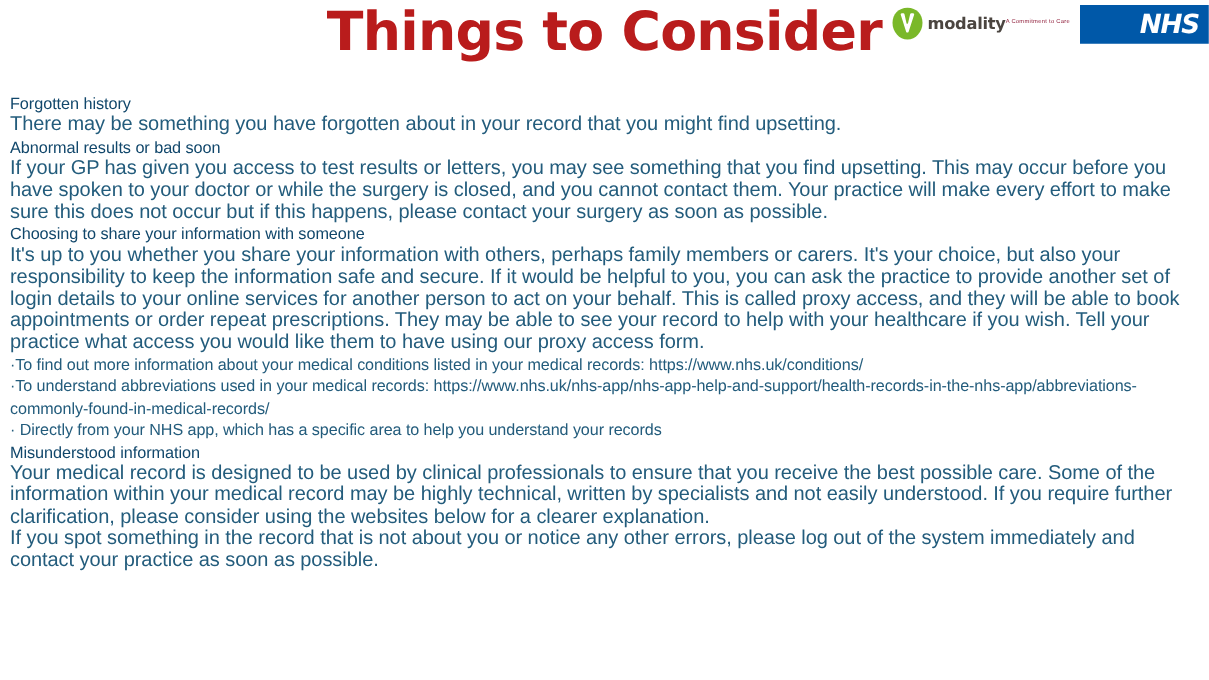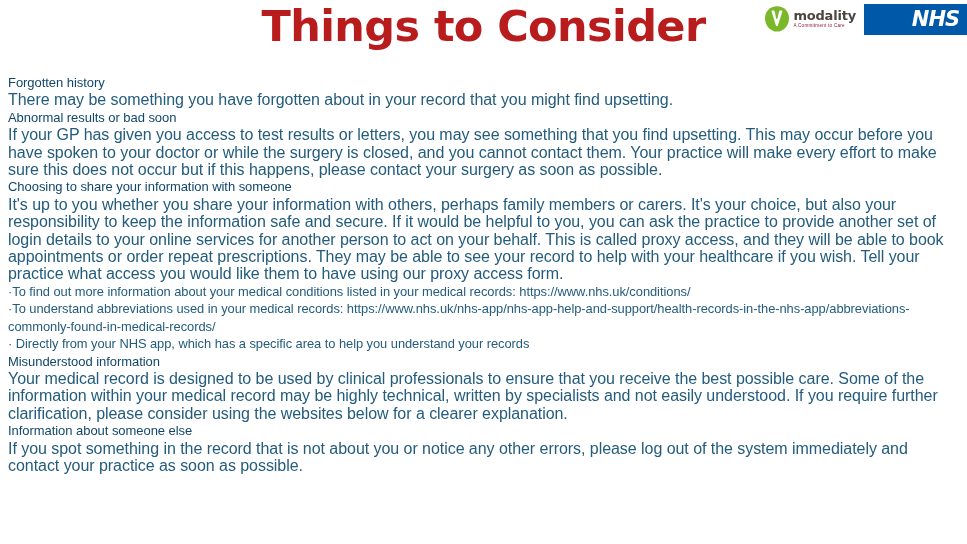--- a/index.html
+++ b/index.html
@@ -60,21 +60,21 @@
     padding-right: 8px;
   }
   .leaf-mark {
     width: 26px;
     height: 28px;
     flex: 0 0 auto;
     margin-right: 3px;
   }
   .modality-words {
     display: flex;
-    flex-direction: column;
+    flex-direction: row;
     justify-content: center;
     line-height: 1;
   }
   .modality-name {
     font-family: "DejaVu Sans", sans-serif;
     font-size: 13px;
     font-weight: bold;
     color: #4b4540;
     letter-spacing: -0.2px;
   }
@@ -194,19 +194,18 @@
       <p class="bullet-line">·To understand abbreviations used in your medical records: https://www.nhs.uk/nhs-app/nhs-app-help-and-support/health-records-in-the-nhs-app/abbreviations-commonly-found-in-medical-records/</p>
       <p class="bullet-line">· Directly from your NHS app, which has a specific area to help you understand your records</p>
     </div>
 
     <div class="section">
       <p class="sec-head">Misunderstood information</p>
       <p class="sec-body">Your medical record is designed to be used by clinical professionals to ensure that you receive the best possible care. Some of the information within your medical record may be highly technical, written by specialists and not easily understood. If you require further clarification, please consider using the websites below for a clearer explanation.</p>
     </div>
 
     <div class="section">
-      <p class="sec-head">Information about someone else</p>
       <p class="sec-body">If you spot something in the record that is not about you or notice any other errors, please log out of the system immediately and contact your practice as soon as possible.</p>
     </div>
 
   </div>
 
 </div>
 
 </body></html>

